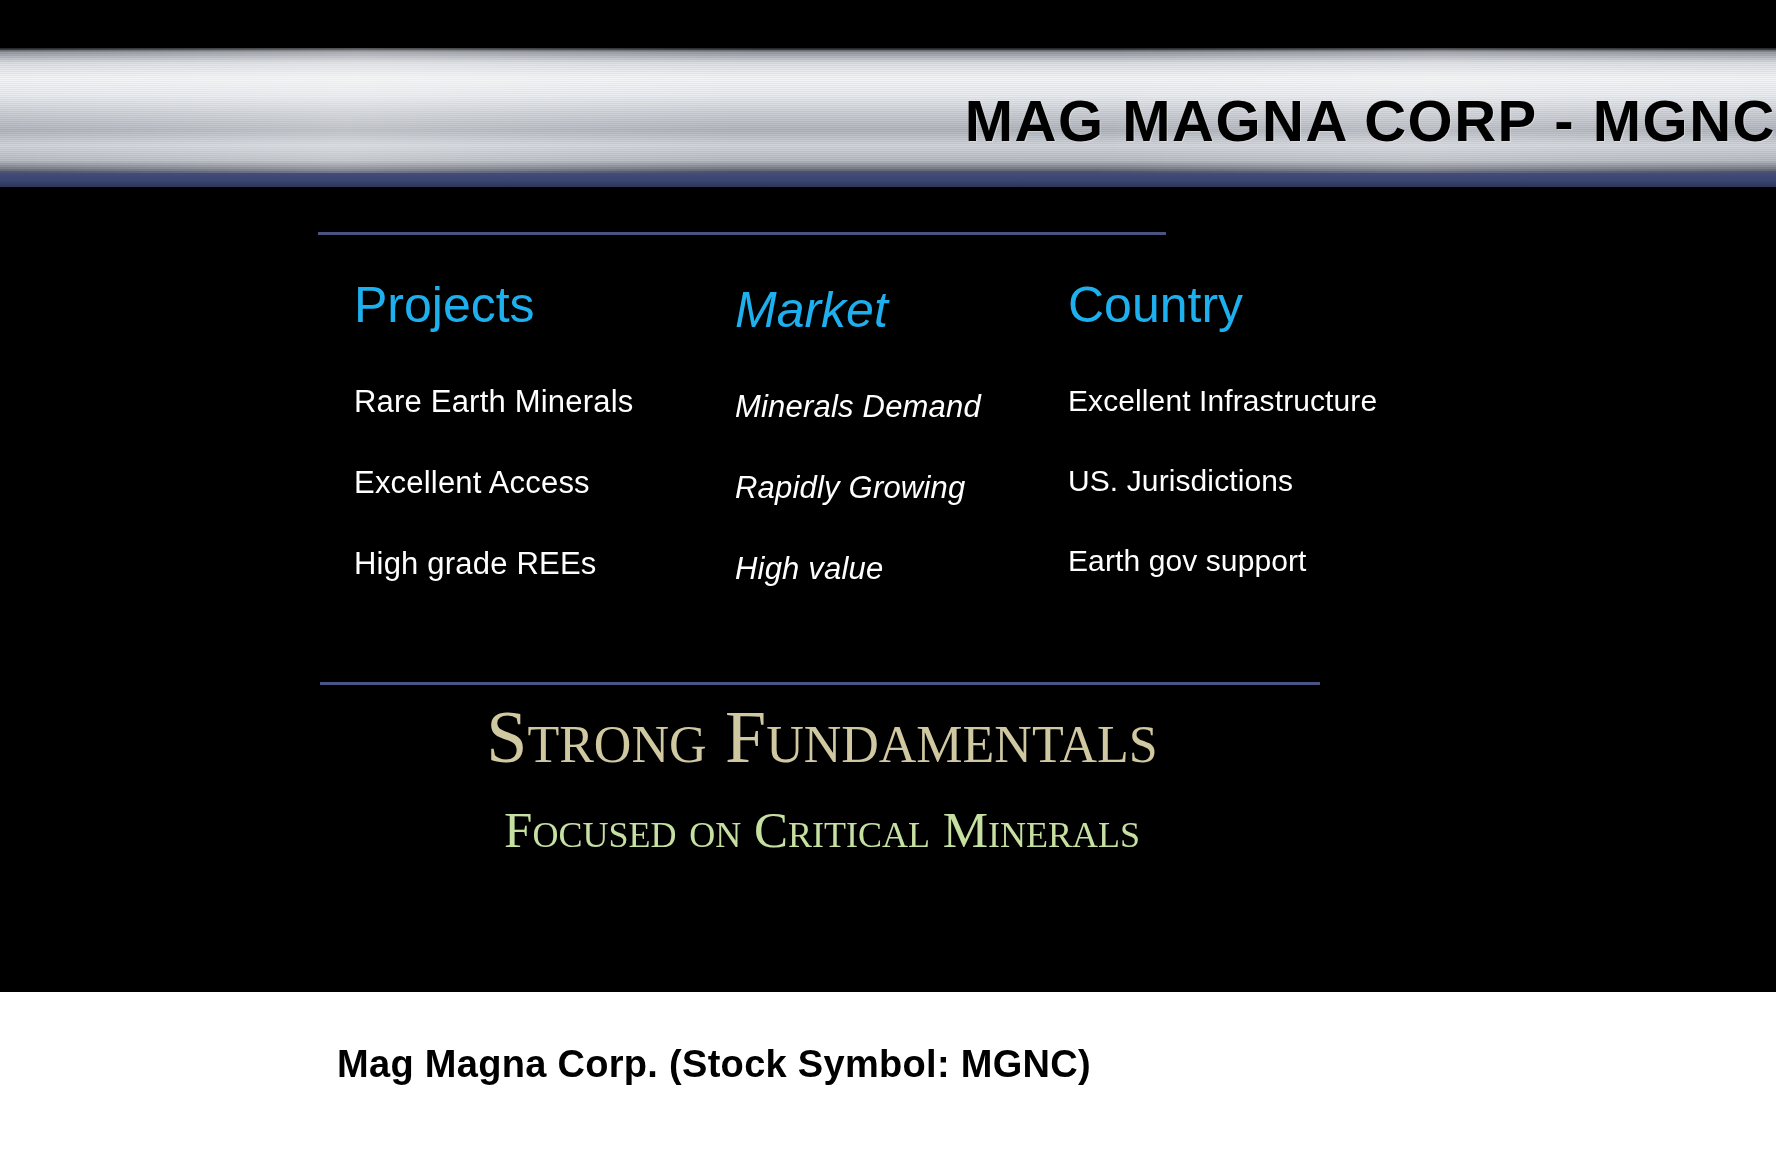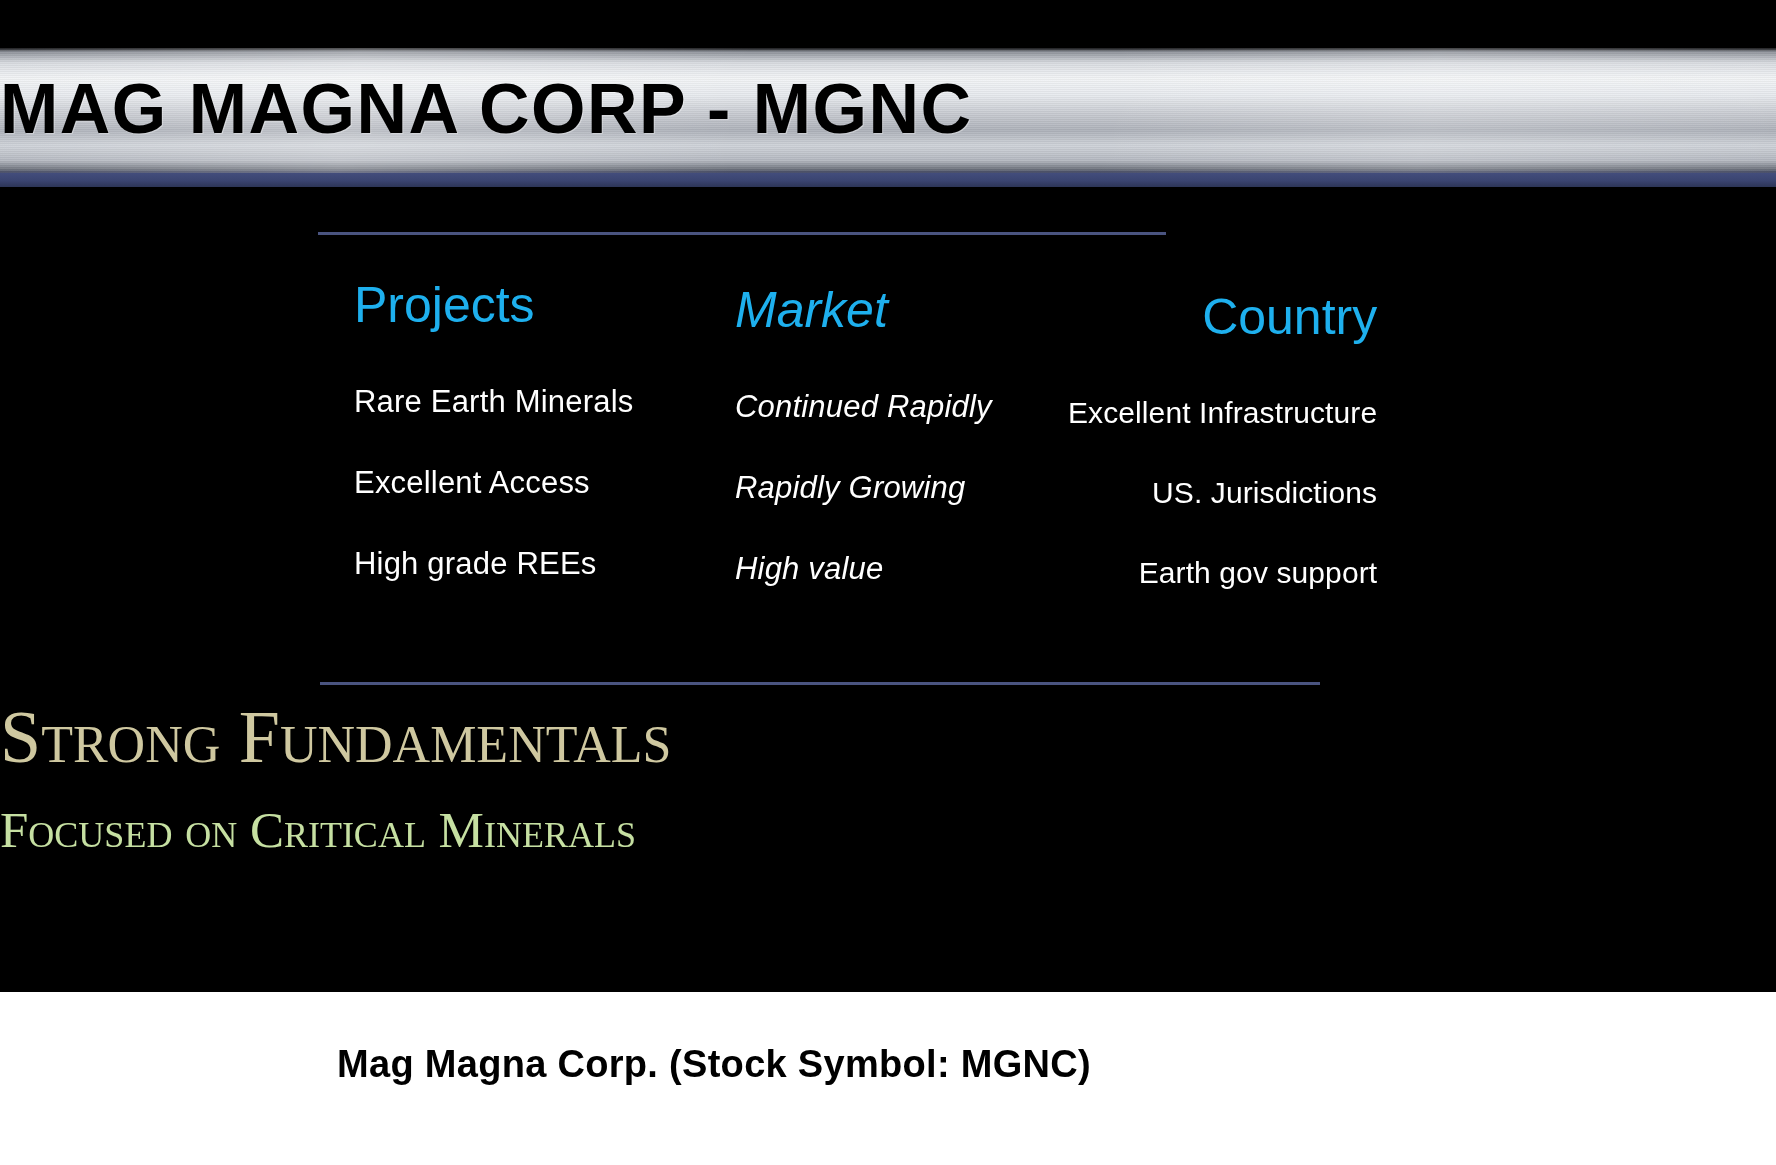--- a/index.html
+++ b/index.html
@@ -73,28 +73,28 @@
       rgba(255,255,255,0.00) 42%,
       rgba(255,255,255,0.00) 62%,
       rgba(255,255,255,0.16) 80%,
       rgba(255,255,255,0.00) 100%
     );
     pointer-events: none;
   }
   .banner-title {
     position: absolute;
     left: 0;
-    top: 0;
+    top: 12px;
     width: 1776px;
     height: 125px;
     line-height: 122px;
-    text-align: left;
+    text-align: right;
     font-family: "Liberation Sans Narrow", "Liberation Sans", sans-serif;
     font-weight: bold;
-    font-size: 70px;
+    font-size: 58px;
     letter-spacing: 1.5px;
     color: #000000;
     white-space: nowrap;
     text-shadow: 1px 1px 0 rgba(255,255,255,0.35);
   }
 
   
   .navy-strip {
     position: absolute;
     left: 0;
@@ -179,30 +179,30 @@
     letter-spacing: 0.1px;
   }
 
   .col-projects .col-head { margin-bottom: 56px; }
   .col-projects .col-items li { margin-bottom: 50px; }
 
   .col-market { top: 5px; font-style: italic; }
   .col-market .col-head { margin-bottom: 56px; }
   .col-market .col-items li { margin-bottom: 50px; }
 
-  .col-country { top: 12px; text-align: right; }
+  .col-country { top: 0px; }
   .col-country .col-head { margin-bottom: 56px; }
   .col-country .col-items li { margin-bottom: 50px; }
 
   
   .tagline {
     position: absolute;
     left: 0;
     width: 1644px;
-    text-align: left;
+    text-align: center;
     font-family: "Liberation Serif", serif;
     font-variant: small-caps;
     white-space: nowrap;
     line-height: 1;
   }
   .tagline-1 {
     top: 700px;
     font-size: 74px;
     color: #cfc8a0;
   }
@@ -258,21 +258,21 @@
       <ul class="col-items">
         <li>Rare Earth Minerals</li>
         <li>Excellent Access</li>
         <li>High grade REEs</li>
       </ul>
     </div>
 
     <div class="col col-market">
       <div class="col-head">Market</div>
       <ul class="col-items">
-        <li>Continued Rapidly</li>
+        <li>Minerals Demand</li>
         <li>Rapidly Growing</li>
         <li>High value</li>
       </ul>
     </div>
 
     <div class="col col-country">
       <div class="col-head">Country</div>
       <ul class="col-items">
         <li>Excellent Infrastructure</li>
         <li>US. Jurisdictions</li>

